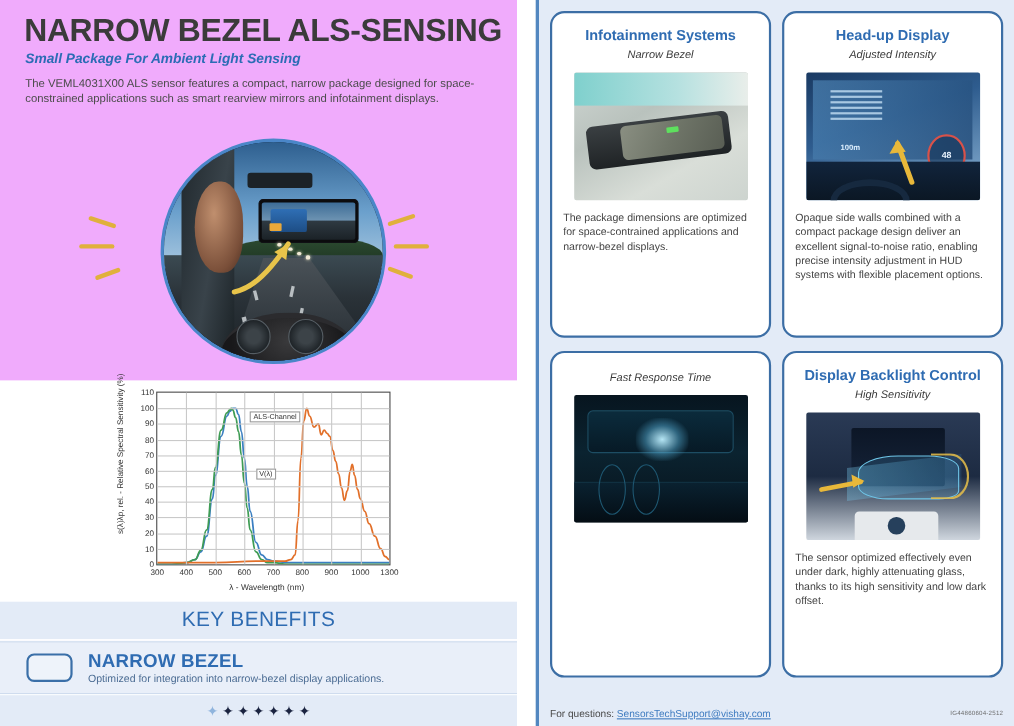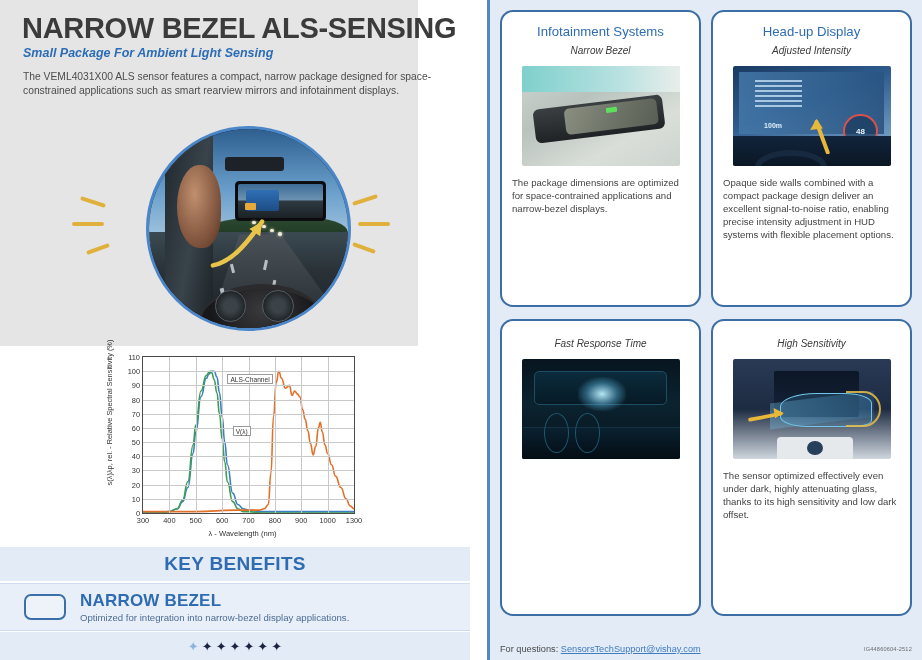--- a/index.html
+++ b/index.html
@@ -12,22 +12,22 @@
   .page { position: relative; width: 922px; height: 660px; display: flex; background:#fff; }
 
   
   .left {
     position: relative;
     width: 480px; height: 660px;
     background: #ffffff;
     flex: 0 0 480px;
   }
   .hero-band {
-    position: absolute; left: 0; top: 0; width: 418px; height: 346px;
-    background: #e5e5e5;
+    position: absolute; left: 0; top: 0; width: 470px; height: 346px;
+    background: #f0abfc;
   }
   .hero-title {
     position: absolute; left: 22px; top: 12px;
     font-size: 29px; font-weight: bold; letter-spacing: -0.3px;
     color: #3b3b3b;
     white-space: nowrap;
   }
   .hero-sub {
     position: absolute; left: 23px; top: 46px;
     font-size: 12.5px; font-weight: bold;
@@ -151,21 +151,21 @@
     position:absolute; font-size:6.6px; color:#333; background:#fff;
     border:0.6px solid #9a9a9a; padding:0.5px 2px; white-space:nowrap;
   }
 
   
   .kb-header {
     position:absolute; left:0; top:547px; width:470px; height:35px;
     background:#e3ebf7; display:flex; align-items:center; justify-content:center;
     border-bottom:1px solid #ffffff;
   }
-  .kb-header span { font-size:19px; font-weight:bold; color:#2f6cb2; letter-spacing:.3px; }
+  .kb-header span { font-size:19px; font-weight:normal; color:#2f6cb2; letter-spacing:.3px; }
   .kb-row {
     position:absolute; left:0; top:583px; width:470px; height:48px;
     background:#e9eff9; display:flex; align-items:center; padding-left:24px;
     border-top:1px solid #cfdcee; border-bottom:1px solid #cfdcee;
   }
   .kb-icon {
     width:42px; height:26px; border:2.2px solid #3a6fa8; border-radius:7px;
     background:#eef3fa; flex:0 0 42px;
   }
   .kb-text { margin-left:14px; }
@@ -188,27 +188,27 @@
   .right {
     position:absolute; left:490px; top:0; width:432px; height:660px;
     background:#e3ebf7; padding:10px 10px 0 10px;
   }
   .cards { display:grid; grid-template-columns:1fr 1fr; gap:12px 10px; }
   .card {
     background:#ffffff; border:2px solid #3c6ea5; border-radius:13px;
     padding:12px 10px 10px 10px; height:297px; overflow:hidden;
   }
   .card-title {
-    text-align:center; font-size:13.2px; font-weight:normal; color:#2f6cb2; line-height:16px;
+    text-align:center; font-size:13.2px; font-weight:bold; color:#2f6cb2; line-height:16px;
   }
   .card-sub {
     text-align:center; font-size:10px; font-style:italic; color:#3a3a3a; margin-top:5px;
   }
   .card-img {
-    margin:10px auto 0 auto; width:158px; height:100px; border-radius:2px; overflow:hidden;
+    margin:10px auto 0 auto; width:158px; height:116px; border-radius:2px; overflow:hidden;
     position:relative;
   }
   .card-text {
     margin-top:10px; font-size:9.6px; line-height:13px; color:#444;
   }
   
   .img-mirror { background: linear-gradient(150deg,#cfd6d2 0%, #b9c2bd 35%, #d9ded8 70%, #cdd4cf 100%); }
   .mirror-body {
     position:absolute; left:8%; top:36%; width:82%; height:34%;
     background: linear-gradient(#3a3f42, #1f2325);
@@ -459,20 +459,21 @@
         <div class="card-img img-rearview">
           <div class="rv-mirror"></div>
           <div class="rv-glow"></div>
           <div class="rv-dash"></div>
           <div class="rv-gauge" style="left:14%;"></div>
           <div class="rv-gauge" style="left:34%;"></div>
         </div>
       </div>
 
       <div class="card">
+        <div class="card-title">Display Backlight Control</div>
         <div class="card-sub">High Sensitivity</div>
         <div class="card-img img-backlight">
           <div class="bl-screen"></div>
           <div class="bl-plane"></div>
           <div class="bl-carwire"></div>
           <div class="bl-wave"></div>
           <div class="bl-console"></div>
           <div class="bl-knob"></div>
           <svg class="bl-arrow" viewBox="0 0 60 30">
             <path d="M2 20 L 44 12" stroke="#e8b83a" stroke-width="5" fill="none" stroke-linecap="round"></path>

